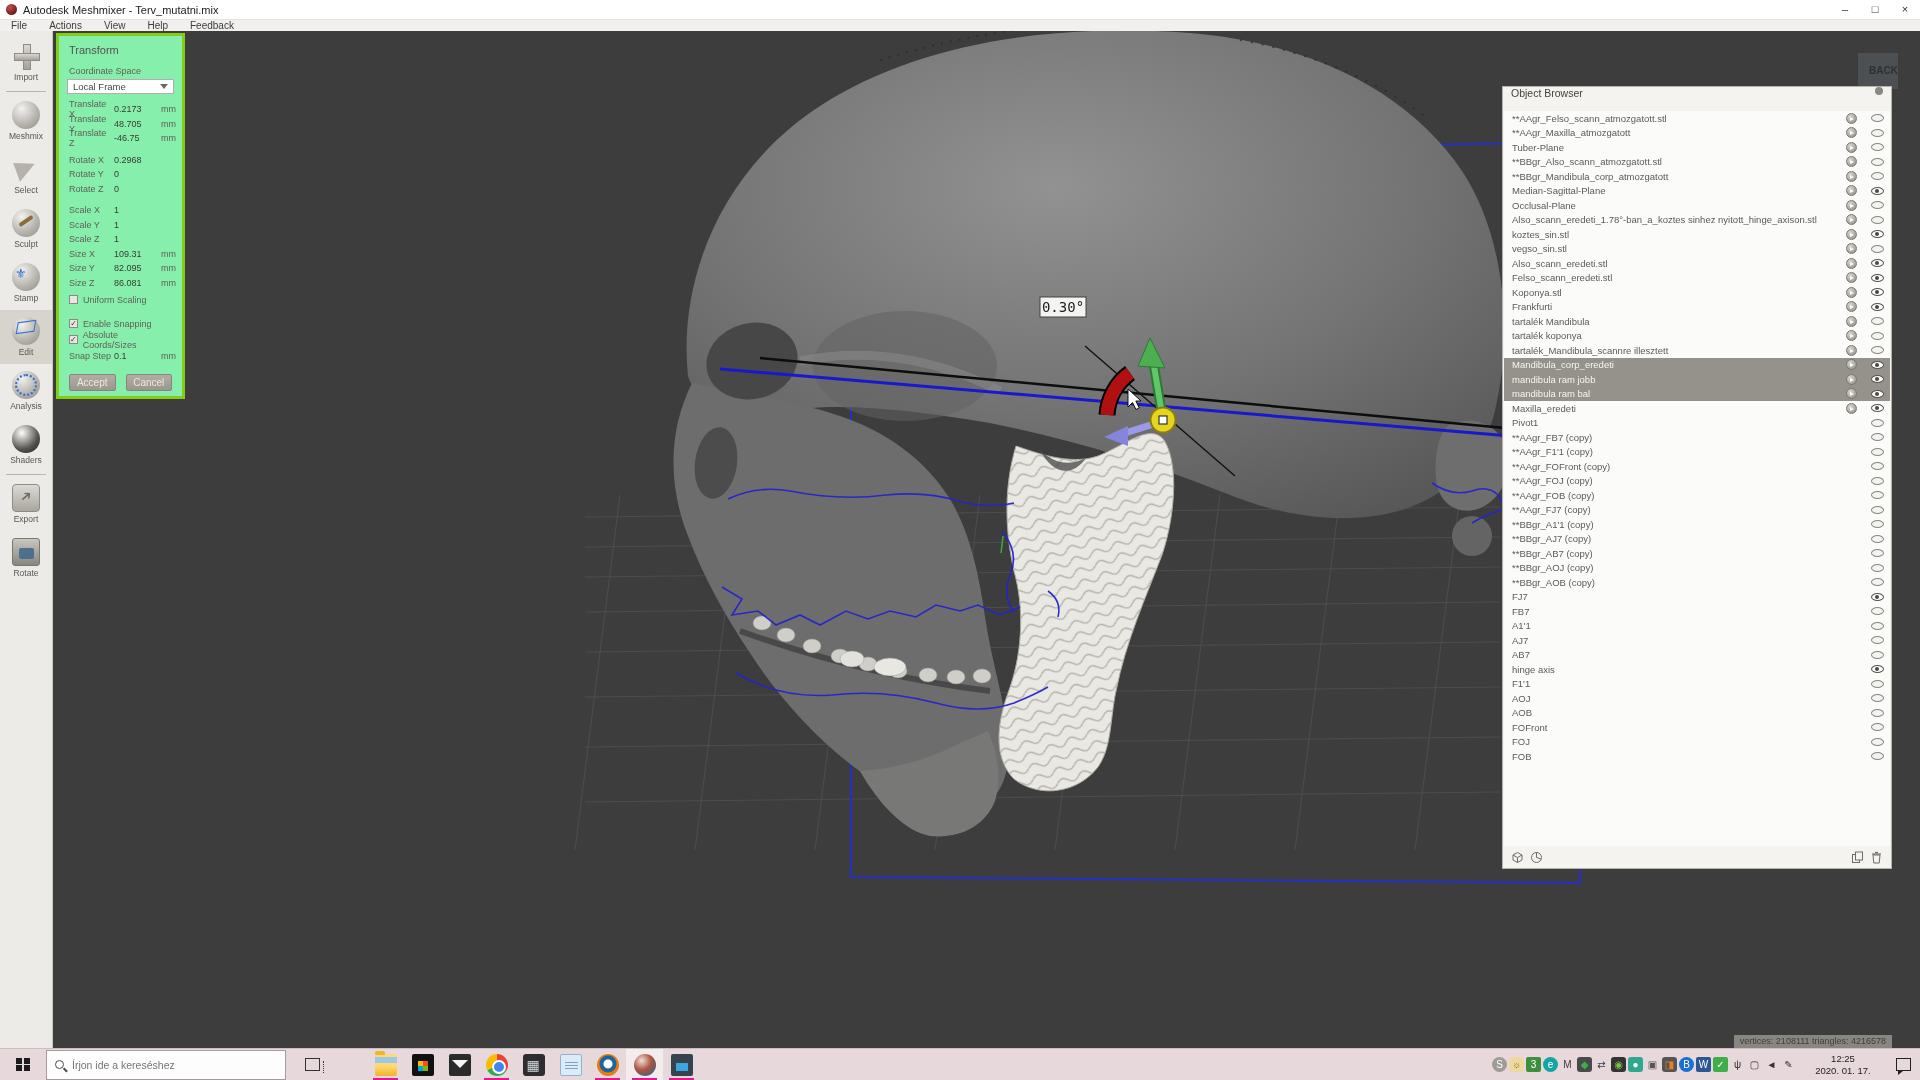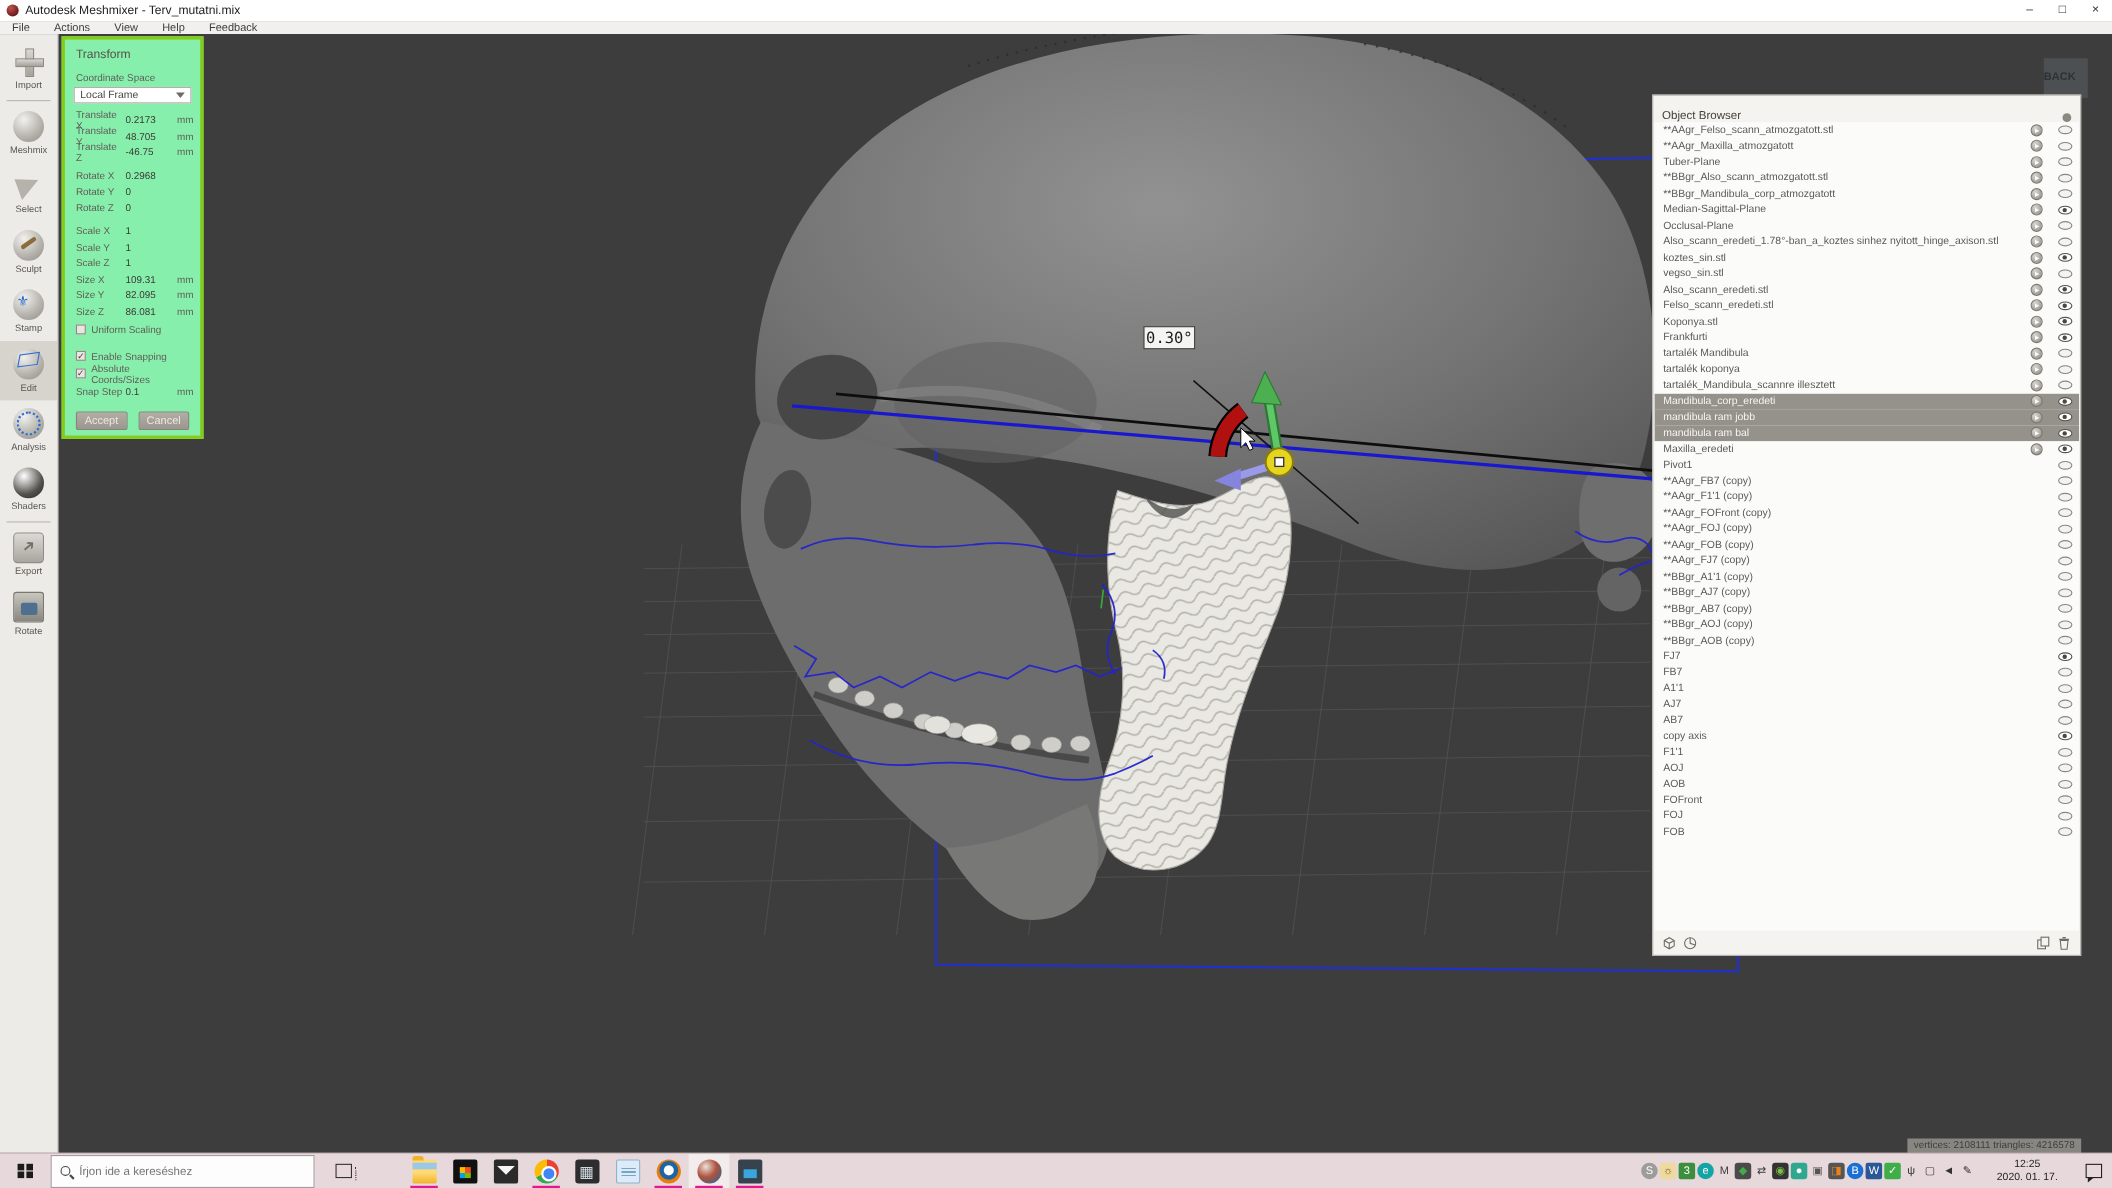--- a/index.html
+++ b/index.html
@@ -77,26 +77,26 @@
   .cb-box { width:9px; height:9px; border:1px solid #8d8a84; background:#e8e6e1; margin-right:5px;
             font-size:8px; line-height:8px; color:#36332e; text-align:center; }
   .cb-box.checked::before { content:"✓"; }
   .cb-lbl { font-size:9px; color:#615e58; }
   .tp-buttons { display:flex; gap:10px; padding:10px 10px 0; }
   .tp-btn { width:52px; height:17px; background:linear-gradient(#b2ada5,#9b968e); border:1px solid #89847c;
             color:#ebe8e2; font-size:10px; text-align:center; line-height:16px; border-radius:2px; }
 
   
   .back-btn { position:absolute; left:1858px; top:22px; width:40px; height:36px; background:#4d5052;
-              color:#2b3136; font-size:10px; font-weight:bold; text-align:left; line-height:36px; }
+              color:#2b3136; font-size:10px; font-weight:bold; text-align:right; line-height:36px; }
 
   
   .obrowser { position:absolute; left:1502px; top:55px; width:390px; height:783px; background:#f4f3f0;
               border:1px solid #b5b2ac; display:flex; flex-direction:column; }
-  .ob-header { height:24px; display:flex; align-items:flex-end; padding:0 8px; }
+  .ob-header { height:24px; display:flex; align-items:flex-start; padding:0 8px; }
   .ob-title { font-size:10.5px; color:#45423c; }
   .ob-menu { margin-left:auto; width:8px; height:8px; border-radius:50%; background:#8b8880; }
   .ob-list { flex:1; background:#fbfbfa; margin:0 1px; overflow:hidden; }
   .ob-row { height:14.5px; display:flex; align-items:center; padding:0 6px 0 8px; }
   .ob-row .ob-label { flex:1; font-size:9.5px; color:#5d5a54; white-space:nowrap; overflow:hidden; }
   .ob-row.selected { background:#95928b; }
   .ob-row.selected .ob-label { color:#f6f5f2; }
   .shader-ico { width:11px; height:11px; border-radius:50%; margin-right:14px;
                 background:radial-gradient(circle at 35% 30%, #d8d6d1, #8e8b85); border:1px solid #7b786f; position:relative; }
   .shader-ico::after { content:""; position:absolute; left:3px; top:3px; width:0; height:0;
@@ -628,21 +628,21 @@
           </div>
           <div class="ob-row">
             <span class="ob-label">AJ7</span>
             <span class="eye closed"></span>
           </div>
           <div class="ob-row">
             <span class="ob-label">AB7</span>
             <span class="eye closed"></span>
           </div>
           <div class="ob-row">
-            <span class="ob-label">copy axis</span>
+            <span class="ob-label">hinge axis</span>
             <span class="eye open"></span>
           </div>
           <div class="ob-row">
             <span class="ob-label">F1'1</span>
             <span class="eye closed"></span>
           </div>
           <div class="ob-row">
             <span class="ob-label">AOJ</span>
             <span class="eye closed"></span>
           </div>

